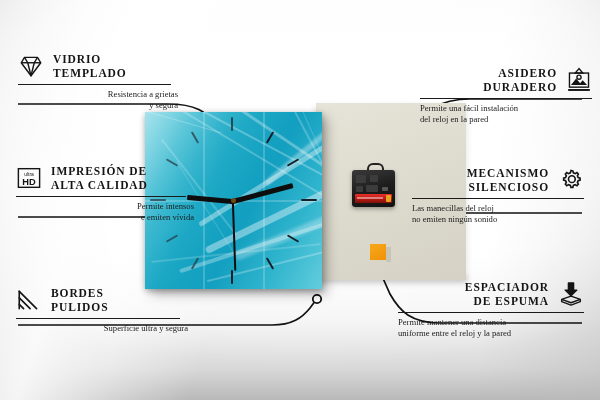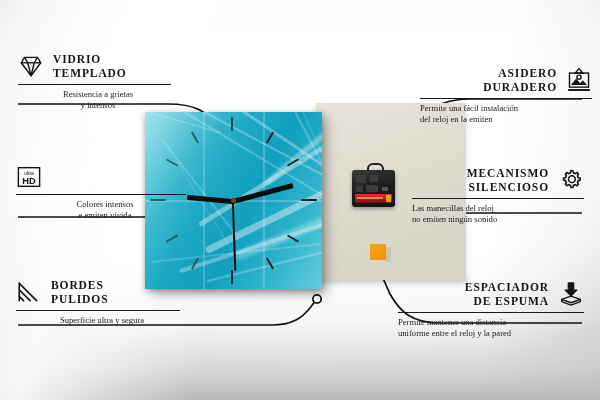--- a/index.html
+++ b/index.html
@@ -94,21 +94,21 @@
     font-weight:bold;font-size:11.5px;letter-spacing:.9px;color:#151515;
     line-height:1.22;text-transform:uppercase;font-family:"Liberation Serif", serif;
   }
   .co-rule{height:1.4px;background:#1a1a1a;margin-top:4px;}
   .co-desc{
     font-size:8.6px;color:#1b1b1b;line-height:1.32;margin-top:3.5px;
     font-family:"Liberation Serif", serif;
   }
   .left .co-head{justify-content:flex-start;}
   .left .co-title{text-align:left;}
-  .left .co-desc{text-align:center;}
+  .left .co-desc{text-align:right;}
   .right .co-head{justify-content:flex-end;flex-direction:row;}
   .right .co-title{text-align:right;}
   .right .co-desc{text-align:left;}
   .ico{width:26px;height:26px;flex:0 0 26px;display:block;}
 </style>
 </head>
 <body>
 
 <div id="stage">
   <div class="bg-vign"></div>
@@ -203,43 +203,44 @@
         </g>
       </svg>
       <div class="co-title">
         <span>VIDRIO</span><br>
         <span>TEMPLADO</span>
       </div>
     </div>
     <div class="co-rule" style="width:153px;"></div>
     <div class="co-desc">
       <span>Resistencia a grietas</span><br>
-      <span>y intensos</span>
+      <span>y segura</span>
     </div>
   </div>
 
   <div class="callout left" style="left:16px;top:164px;width:178px;">
     <div class="co-head">
       <svg class="ico" viewBox="0 0 24 24">
         <rect x="2.2" y="3.4" width="19.6" height="17.2" fill="none" stroke="#151515" stroke-width="1.3"></rect>
         <text x="12" y="10.2" font-size="4.6" font-family="Liberation Sans, sans-serif" text-anchor="middle" fill="#151515">ultra</text>
         <text x="12" y="18.2" font-size="8.6" font-family="Liberation Sans, sans-serif" font-weight="bold" text-anchor="middle" fill="#151515">HD</text>
       </svg>
       <div class="co-title">
-        <br>
+        <span>IMPRESIÓN DE</span><br>
+        <span>ALTA CALIDAD</span>
       </div>
     </div>
     <div class="co-rule" style="width:170px;"></div>
     <div class="co-desc">
-      <span>Colores intensos</span><br>
+      <span>Permite intensos</span><br>
       <span>e emiten vívida</span>
     </div>
   </div>
 
-  <div class="callout left" style="left:16px;top:278px;width:172px;">
+  <div class="callout left" style="left:16px;top:286px;width:172px;">
     <div class="co-head">
       <svg class="ico" viewBox="0 0 24 24">
         <g stroke="#151515" stroke-width="1.5" stroke-linecap="round">
           <line x1="3" y1="4" x2="19" y2="20"></line>
           <line x1="3" y1="10" x2="13" y2="20"></line>
           <line x1="3" y1="16" x2="7" y2="20"></line>
           <line x1="3" y1="4" x2="3" y2="20"></line>
         </g>
       </svg>
       <div class="co-title">
@@ -265,21 +266,21 @@
           <rect x="3.2" y="5.6" width="17.6" height="13"></rect>
           <path d="M4.6 16.6 L9.4 10.6 L13 15 L15.4 12.2 L19.4 16.6 Z" fill="#151515" stroke="none"></path>
           <circle cx="12" cy="9.4" r="1.9"></circle>
           <line x1="2" y1="21.2" x2="22" y2="21.2" stroke-width="1.8"></line>
         </g>
       </svg>
     </div>
     <div class="co-rule" style="width:172px;"></div>
     <div class="co-desc">
       <span>Permite una fácil instalación</span><br>
-      <span>del reloj en la emiten</span>
+      <span>del reloj en la pared</span>
     </div>
   </div>
 
   <div class="callout right" style="left:398px;top:280px;width:186px;">
     <div class="co-head">
       <div class="co-title">
         <span>ESPACIADOR</span><br>
         <span>DE ESPUMA</span>
       </div>
       <svg class="ico" viewBox="0 0 24 24">

